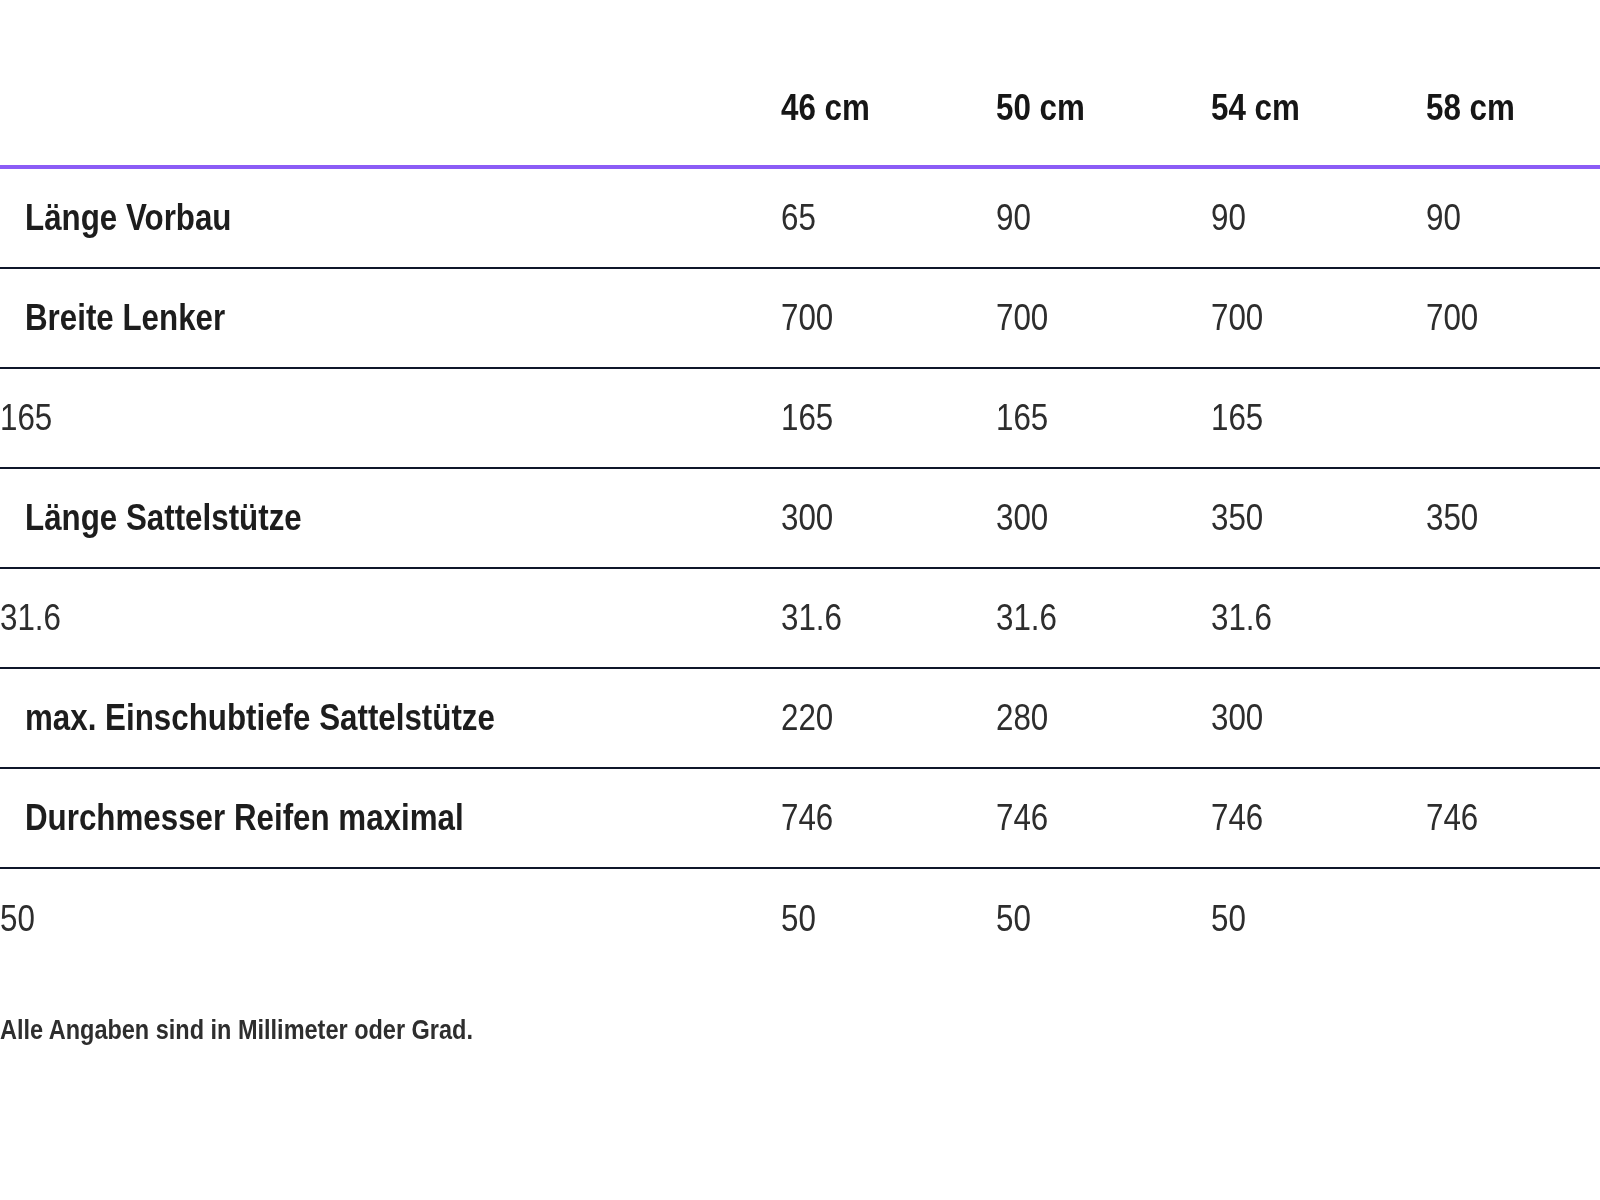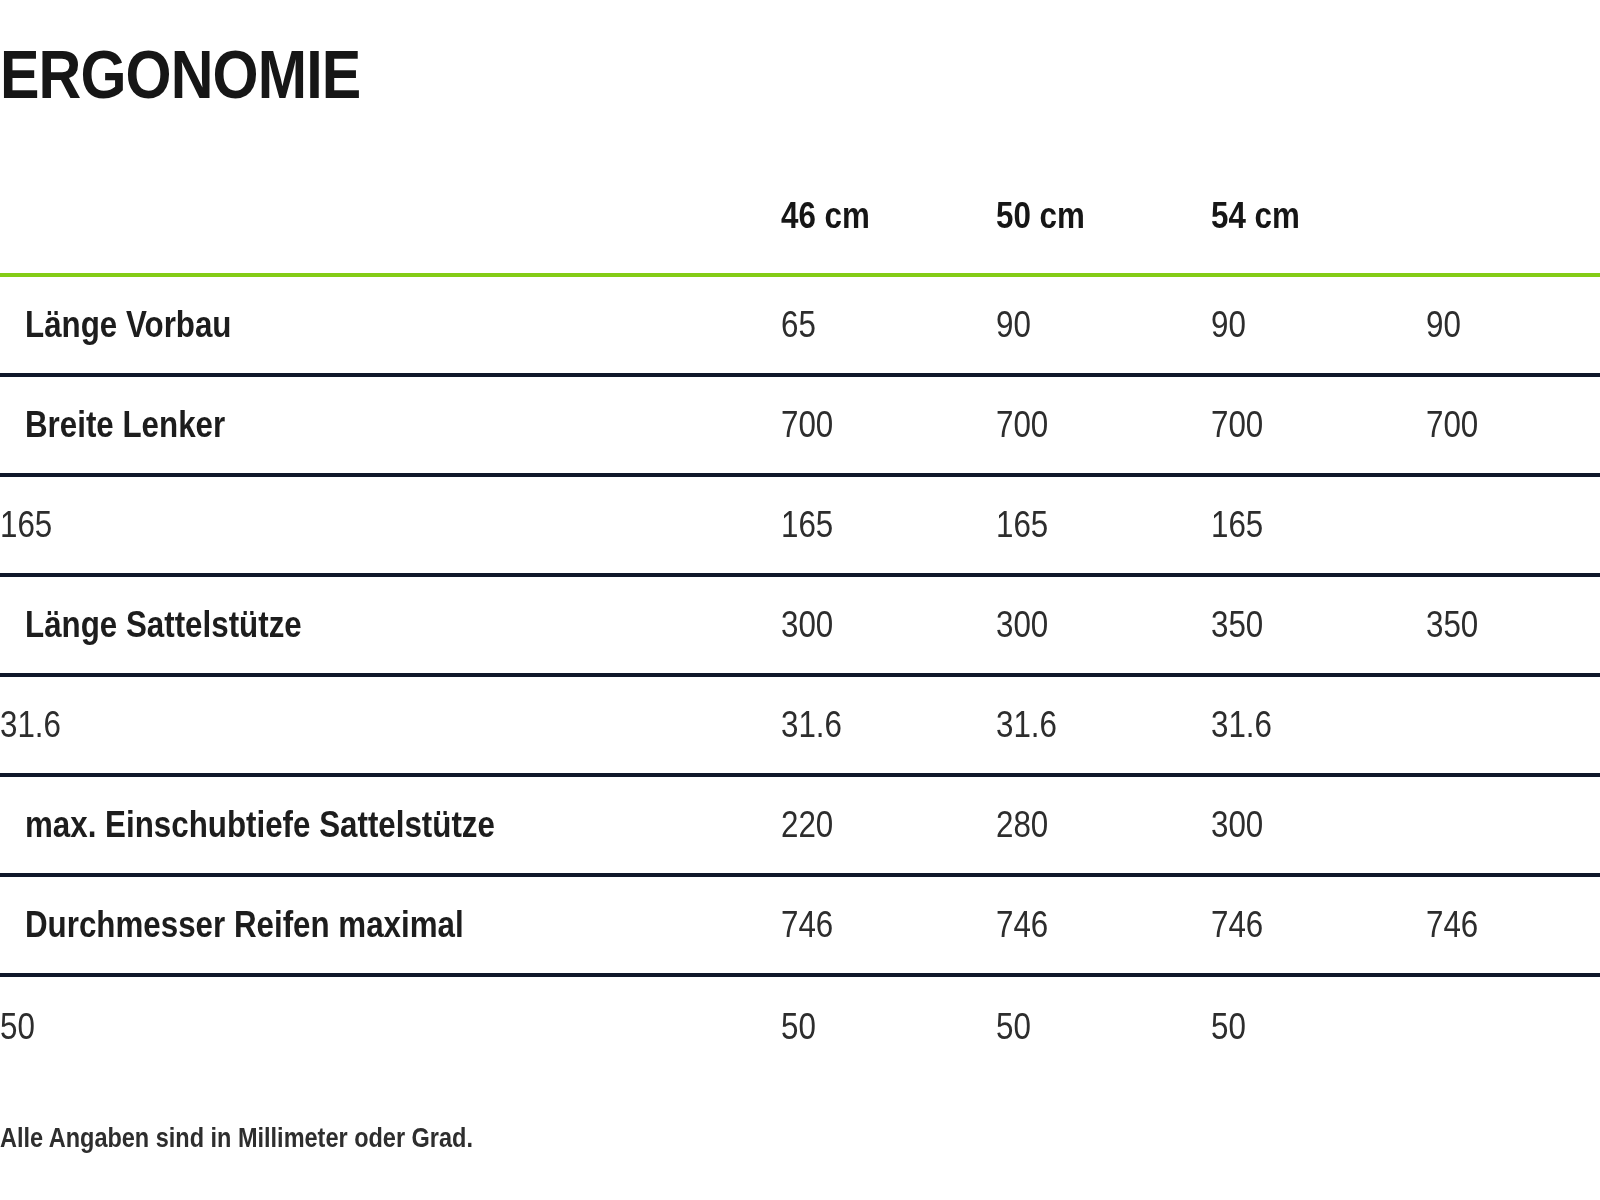--- a/index.html
+++ b/index.html
@@ -34,32 +34,32 @@
     width: 1600px;
   }
   .thead, .trow {
     display: grid;
     grid-template-columns: 781px 215px 215px 215px auto;
     width: 100%;
   }
   .thead {
     height: 169px;
     align-items: end;
-    border-bottom: 4px solid #84cc16;
+    border-bottom: 4px solid #8b5cf6;
   }
   .thead .cell {
     padding-bottom: 36px;
     font-size: 36px;
     font-weight: 700;
     color: #161616;
   }
   .trow {
     height: 100px;
     align-items: center;
-    border-bottom: 4px solid #0f172a;
+    border-bottom: 2px solid #0f172a;
     font-size: 36px;
   }
   .trow:last-child { border-bottom: none; }
   .label-cell {
     padding-left: 25px;
   }
   .row-label {
     font-weight: 700;
     color: #1d1d1d;
   }
@@ -72,31 +72,29 @@
     font-size: 27px;
     font-weight: 700;
     color: #2e2e2e;
   }
 </style>
 </head>
 <body>
 
 <div class="page">
 
-  <h1 class="page-title">
-    <span class="ctxt">ERGONOMIE</span>
-  </h1>
 
   <div class="spec-table">
 
     <div class="thead">
       <div class="cell label-cell"></div>
       <div class="cell"><span class="ctxt">46 cm</span></div>
       <div class="cell"><span class="ctxt">50 cm</span></div>
       <div class="cell"><span class="ctxt">54 cm</span></div>
+      <div class="cell"><span class="ctxt">58 cm</span></div>
     </div>
 
     <div class="trow">
       <div class="cell label-cell"><span class="ctxt row-label">Länge Vorbau</span></div>
       <div class="cell"><span class="ctxt val">65</span></div>
       <div class="cell"><span class="ctxt val">90</span></div>
       <div class="cell"><span class="ctxt val">90</span></div>
       <div class="cell"><span class="ctxt val">90</span></div>
     </div>
 

